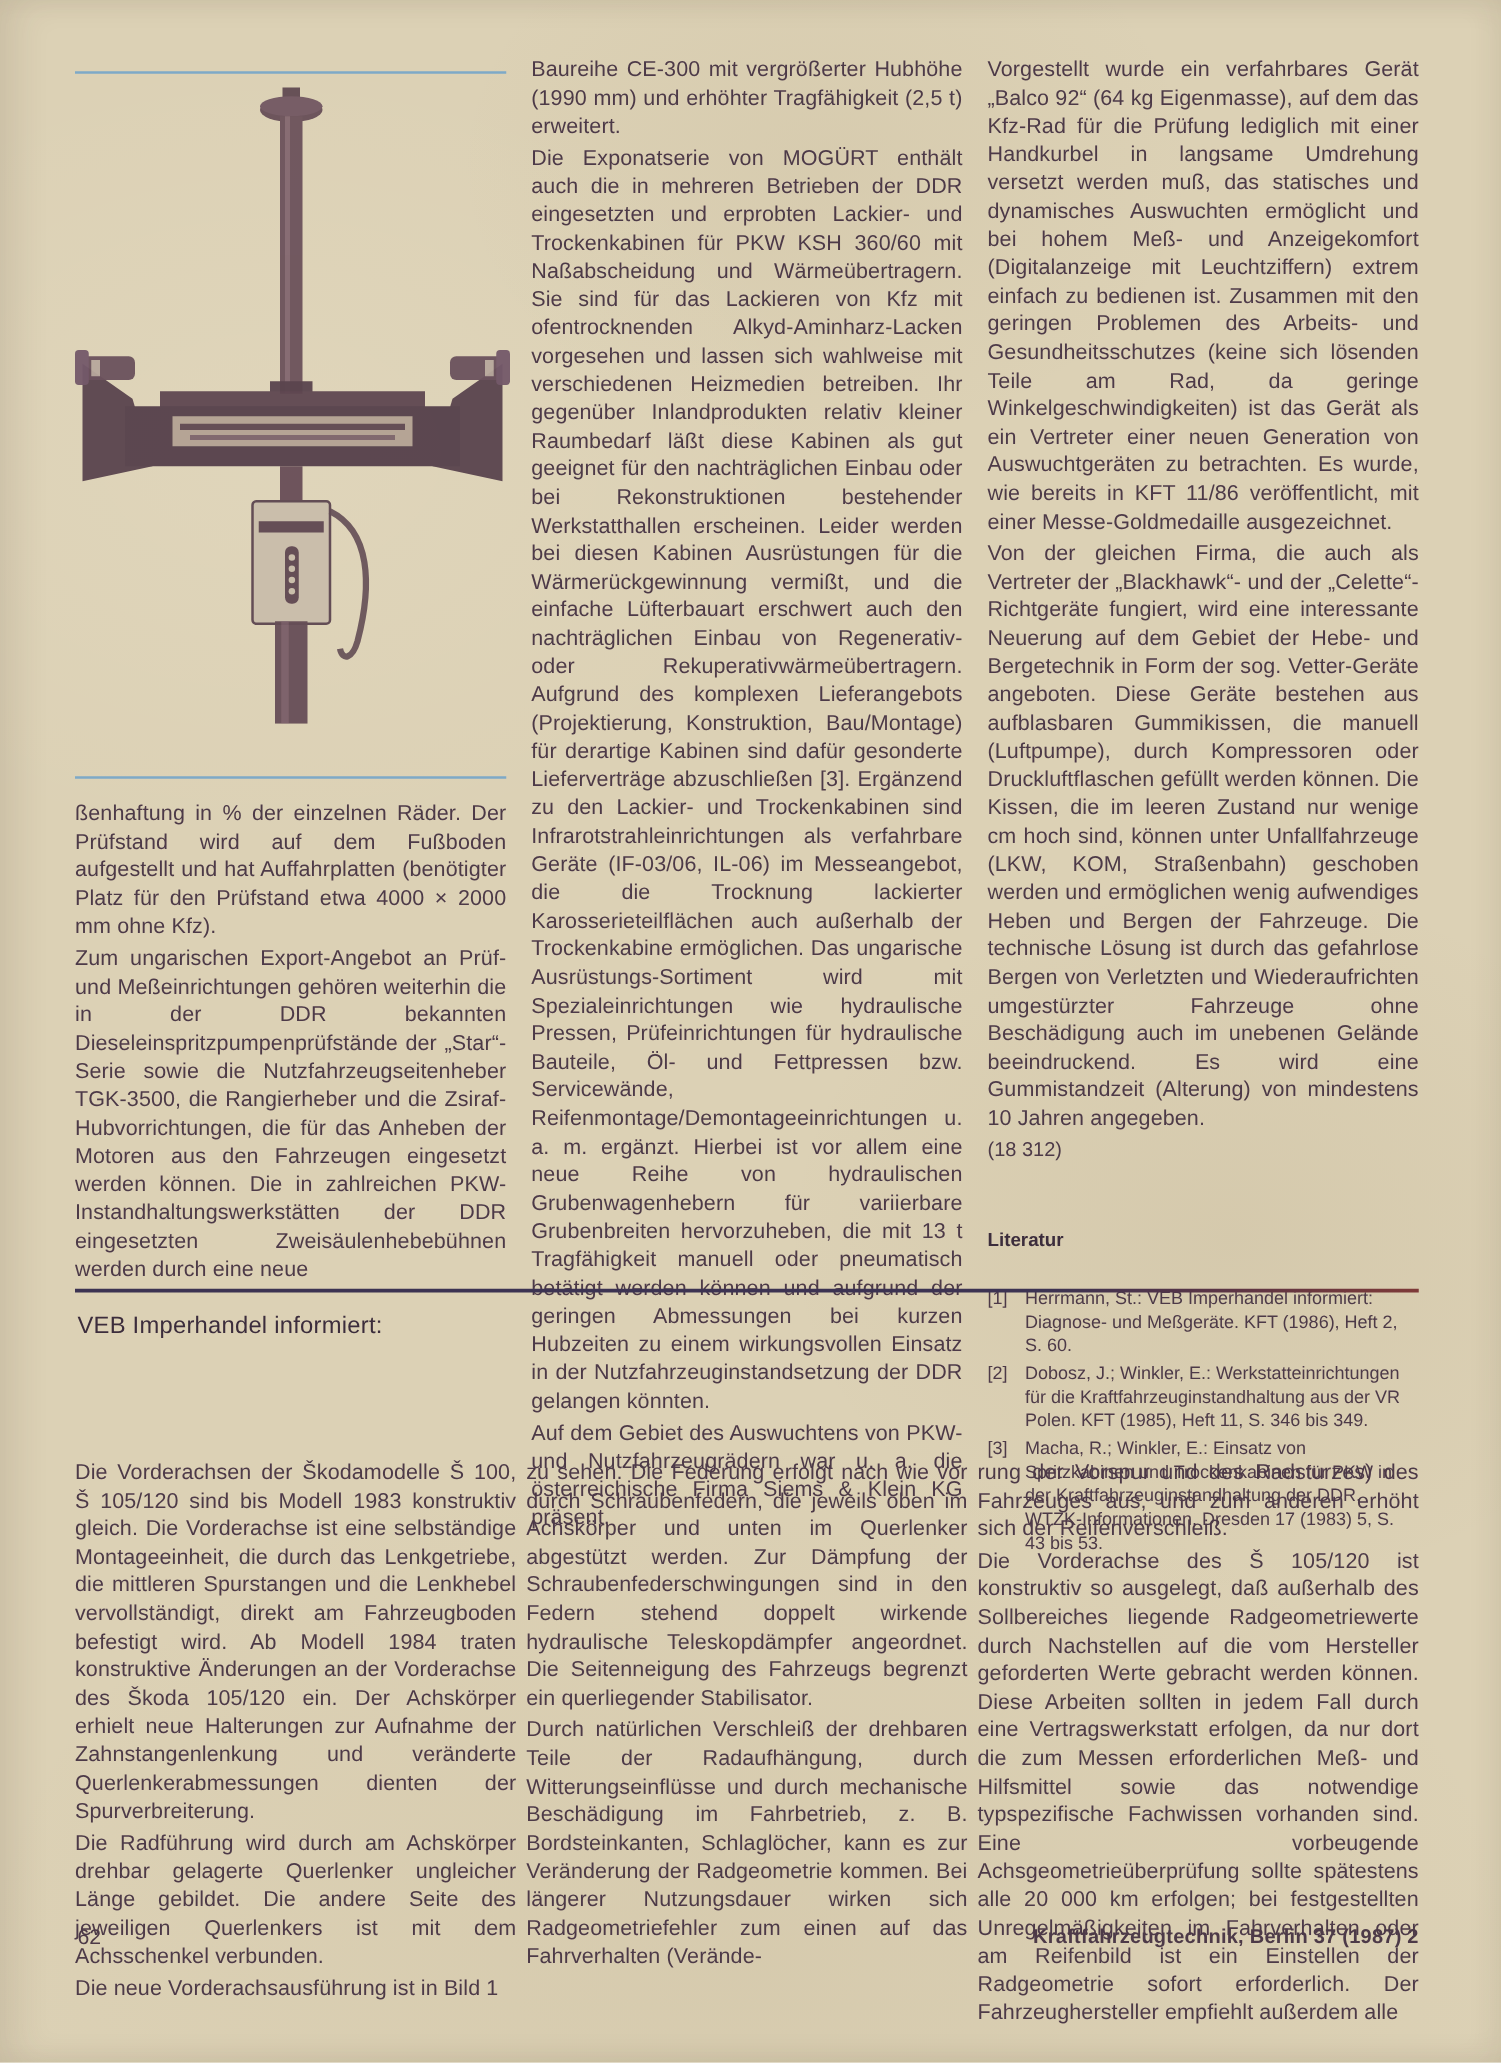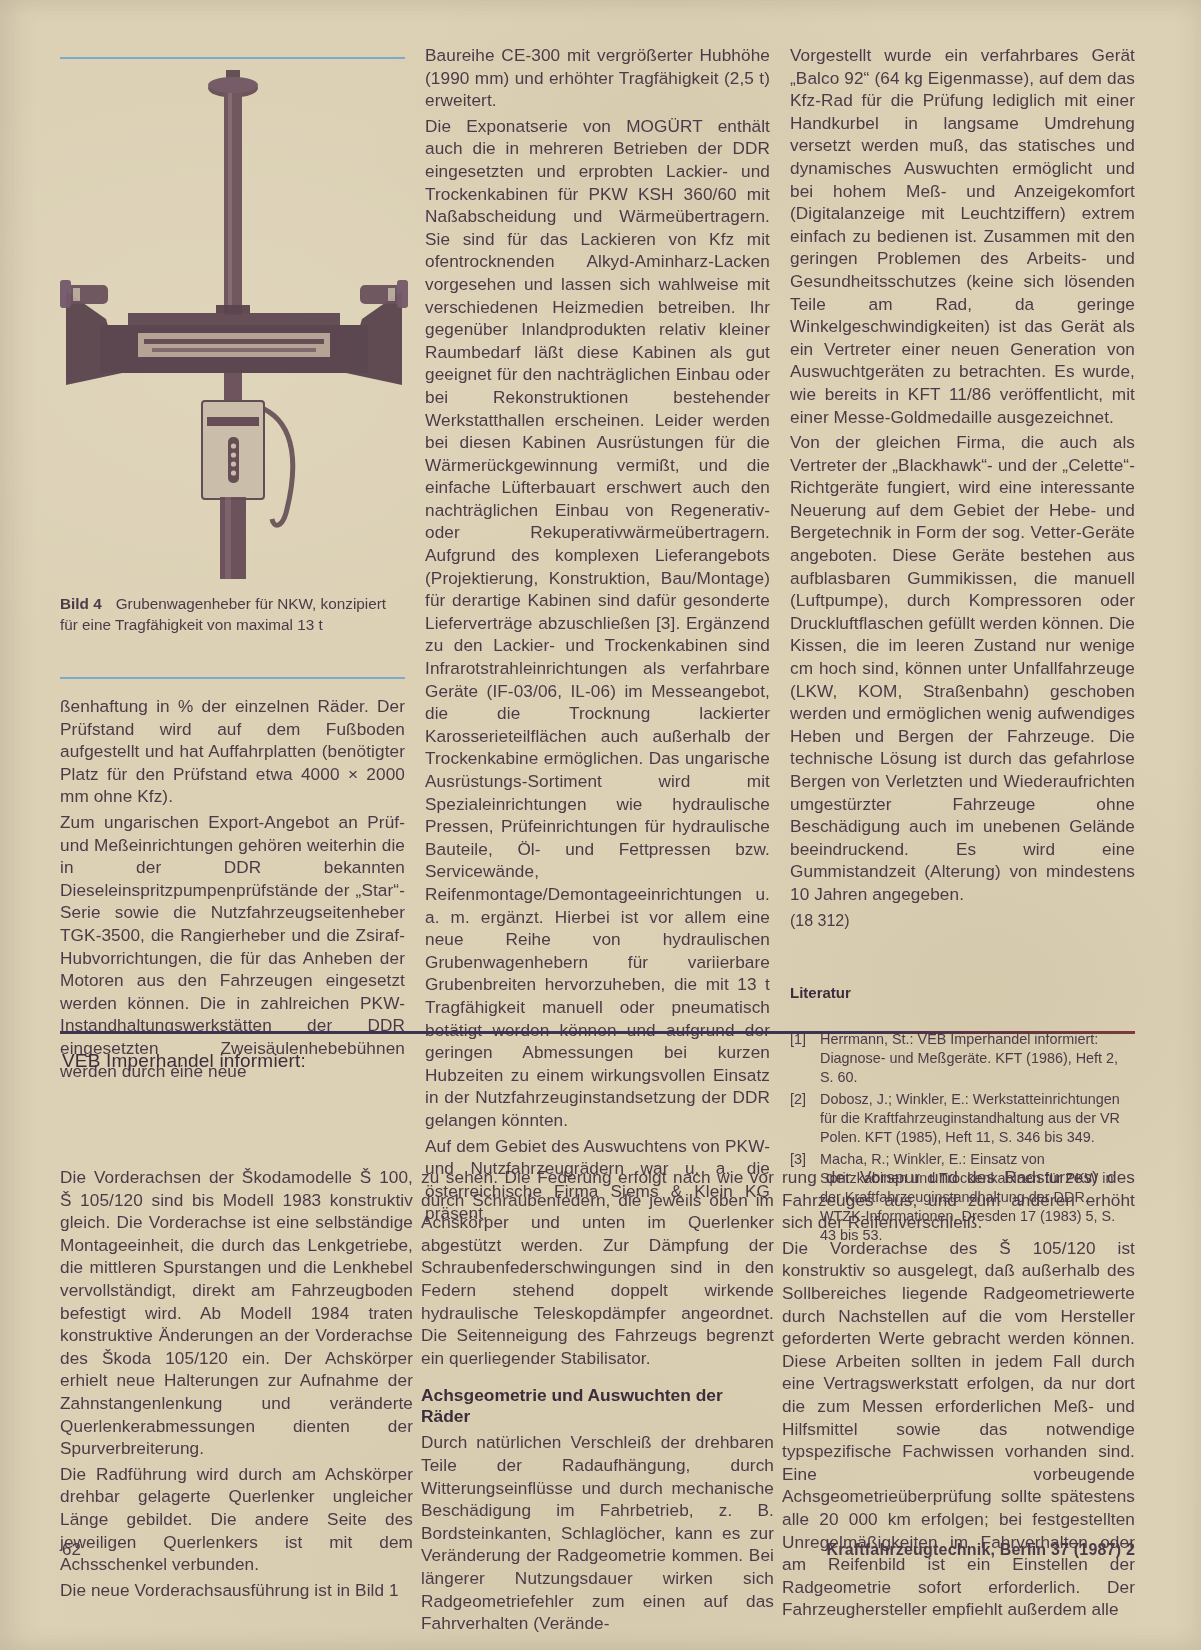--- a/index.html
+++ b/index.html
@@ -142,23 +142,20 @@
           <circle cx="173.5" cy="397" r="2.6" fill="#c9bdab"></circle>
           <circle cx="173.5" cy="406" r="2.6" fill="#c9bdab"></circle>
           <path d="M204 342 C 236 358, 238 400, 226 446 C 222 460, 214 462, 212 452" fill="none" stroke="#5d4650" stroke-width="5" opacity="0.9"></path>
         </g>
         <g opacity="0.95">
           <rect x="160" y="430" width="26" height="82" fill="#664d57"></rect>
           <rect x="165" y="430" width="6" height="82" fill="#866973" opacity="0.6"></rect>
         </g>
       </svg>
 
-      <div class="figure-caption">
-        <span class="cap-label">Bild 4</span><span>Grubenwagenheber für NKW, konzipiert für eine Tragfähigkeit von maximal 13 t</span>
-      </div>
 
       <div class="blue-line line-mid"></div>
 
       <div class="body-text">
         <p>ßenhaftung in % der einzelnen Räder. Der Prüfstand wird auf dem Fußboden aufgestellt und hat Auffahrplatten (benötigter Platz für den Prüfstand etwa 4000 × 2000 mm ohne Kfz).</p>
         <p>Zum ungarischen Export-Angebot an Prüf- und Meßeinrichtungen gehören weiterhin die in der DDR bekannten Dieseleinspritzpumpenprüfstände der „Star“-Serie sowie die Nutzfahrzeugseitenheber TGK-3500, die Rangierheber und die Zsiraf-Hubvorrichtungen, die für das Anheben der Motoren aus den Fahrzeugen eingesetzt werden können. Die in zahlreichen PKW-Instandhaltungswerkstätten der DDR eingesetzten Zweisäulenhebebühnen werden durch eine neue</p>
       </div>
     </div>
 
     <div class="col body-text">
@@ -196,21 +193,20 @@
   <div class="section-bottom">
 
     <div class="col body-text">
       <p>Die Vorderachsen der Škodamodelle Š 100, Š 105/120 sind bis Modell 1983 konstruktiv gleich. Die Vorderachse ist eine selbständige Montageeinheit, die durch das Lenkgetriebe, die mittleren Spurstangen und die Lenkhebel vervollständigt, direkt am Fahrzeugboden befestigt wird. Ab Modell 1984 traten konstruktive Änderungen an der Vorderachse des Škoda 105/120 ein. Der Achskörper erhielt neue Halterungen zur Aufnahme der Zahnstangenlenkung und veränderte Querlenkerabmessungen dienten der Spurverbreiterung.</p>
       <p>Die Radführung wird durch am Achskörper drehbar gelagerte Querlenker ungleicher Länge gebildet. Die andere Seite des jeweiligen Querlenkers ist mit dem Achsschenkel verbunden.</p>
       <p>Die neue Vorderachsausführung ist in Bild 1</p>
     </div>
 
     <div class="col body-text">
       <p>zu sehen. Die Federung erfolgt nach wie vor durch Schraubenfedern, die jeweils oben im Achskörper und unten im Querlenker abgestützt werden. Zur Dämpfung der Schraubenfederschwingungen sind in den Federn stehend doppelt wirkende hydraulische Teleskopdämpfer angeordnet. Die Seitenneigung des Fahrzeugs begrenzt ein querliegender Stabilisator.</p>
-      <div class="subheading">Achsgeometrie und Auswuchten der Räder</div>
       <p>Durch natürlichen Verschleiß der drehbaren Teile der Radaufhängung, durch Witterungseinflüsse und durch mechanische Beschädigung im Fahrbetrieb, z. B. Bordsteinkanten, Schlaglöcher, kann es zur Veränderung der Radgeometrie kommen. Bei längerer Nutzungsdauer wirken sich Radgeometriefehler zum einen auf das Fahrverhalten (Verände-</p>
     </div>
 
     <div class="col body-text">
       <p>rung der Vorspur und des Radsturzes) des Fahrzeuges aus, und zum anderen erhöht sich der Reifenverschleiß.</p>
       <p>Die Vorderachse des Š 105/120 ist konstruktiv so ausgelegt, daß außerhalb des Sollbereiches liegende Radgeometriewerte durch Nachstellen auf die vom Hersteller geforderten Werte gebracht werden können. Diese Arbeiten sollten in jedem Fall durch eine Vertragswerkstatt erfolgen, da nur dort die zum Messen erforderlichen Meß- und Hilfsmittel sowie das notwendige typspezifische Fachwissen vorhanden sind. Eine vorbeugende Achsgeometrieüberprüfung sollte spätestens alle 20 000 km erfolgen; bei festgestellten Unregelmäßigkeiten im Fahrverhalten oder am Reifenbild ist ein Einstellen der Radgeometrie sofort erforderlich. Der Fahrzeughersteller empfiehlt außerdem alle</p>
     </div>
   </div>
 
   <div class="page-number">62</div>

